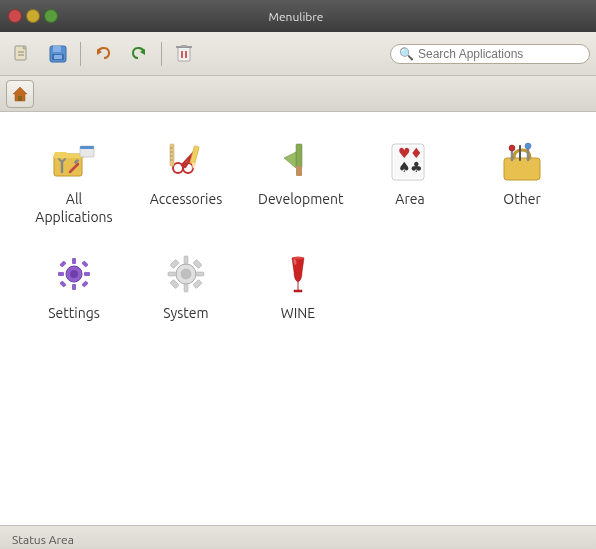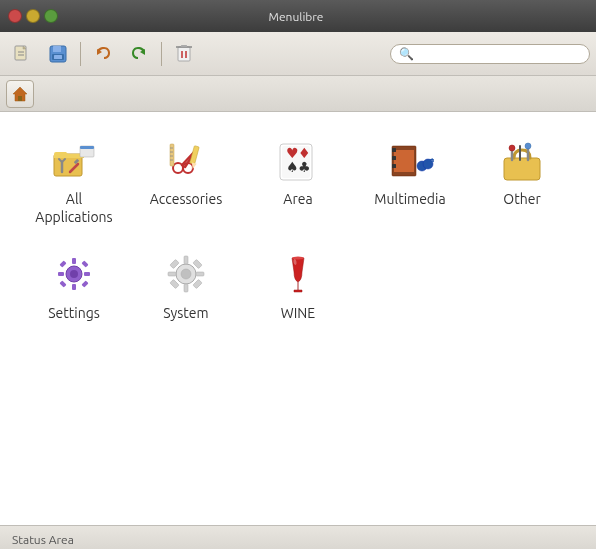--- a/index.html
+++ b/index.html
@@ -218,20 +218,21 @@
       <rect x="4" y="3" width="12" height="14" rx="1" fill="#f0f0f0" stroke="#aaa" stroke-width="1"></rect>
       <line x1="2" y1="3" x2="18" y2="3" stroke="#888" stroke-width="1.5"></line>
       <rect x="7" y="1" width="6" height="2" rx="0.5" fill="#aaa"></rect>
       <line x1="8" y1="7" x2="8" y2="14" stroke="#c03030" stroke-width="1.5"></line>
       <line x1="12" y1="7" x2="12" y2="14" stroke="#c03030" stroke-width="1.5"></line>
     </svg>
   </button>
   <div class="toolbar-spacer"></div>
   <div class="search-box">
     <span class="search-icon-inner">🔍</span>
+    <input class="search-input" type="text" placeholder="Search Applications" style="">
   </div>
 </div>
 
 <div class="navbar">
   <div class="home-btn">
     <svg width="18" height="18" viewBox="0 0 18 18">
       <polygon points="9,2 2,9 4,9 4,16 14,16 14,9 16,9" fill="#c06820" stroke="#a05810" stroke-width="0.5"></polygon>
       <rect x="7" y="11" width="4" height="5" fill="#88641a"></rect>
     </svg>
   </div>
@@ -276,50 +277,41 @@
       <line x1="8" y1="20" x2="11" y2="20" stroke="#888" stroke-width="0.8"></line>
       <line x1="8" y1="24" x2="11" y2="24" stroke="#888" stroke-width="0.8"></line>
     </svg>
         </div>
         <span class="app-label">Accessories</span>
       </div>
       <div class="app-item">
         <div class="app-icon">
           <svg width="48" height="48" viewBox="0 0 48 48">
 
+      <rect x="22" y="8" width="6" height="24" rx="1" fill="#88aa55" stroke="#668833" stroke-width="0.5"></rect>
+      <polygon points="10,22 22,16 22,32" fill="#99bb66" stroke="#668833" stroke-width="0.5"></polygon>
+      <rect x="22" y="30" width="6" height="10" rx="1" fill="#c09060"></rect>
+    </svg>
+        </div>
+        <span class="app-label">Development</span>
+      </div>
+      <div class="app-item">
+        <div class="app-icon">
+          <svg width="48" height="48" viewBox="0 0 48 48">
+
       <rect x="6" y="8" width="32" height="36" rx="3" fill="white" stroke="#ccc" stroke-width="1"></rect>
       <rect x="8" y="10" width="28" height="32" rx="2" fill="#f8f8f8"></rect>
 
       <text x="12" y="22" font-size="14" fill="#c03030">♥</text>
       <text x="24" y="22" font-size="14" fill="#c03030">♦</text>
       <text x="12" y="36" font-size="14" fill="#333">♠</text>
       <text x="24" y="36" font-size="14" fill="#333">♣</text>
     </svg>
         </div>
         <span class="app-label">Area</span>
-      </div>
-      <div class="app-item">
-        <div class="app-icon">
-          <svg width="48" height="48" viewBox="0 0 48 48">
-
-      <rect x="6" y="10" width="24" height="30" rx="1" fill="#884422" stroke="#662200" stroke-width="0.5"></rect>
-      <rect x="8" y="14" width="20" height="22" fill="#cc6633"></rect>
-
-      <rect x="6" y="12" width="4" height="4" rx="0.5" fill="#333"></rect>
-      <rect x="6" y="20" width="4" height="4" rx="0.5" fill="#333"></rect>
-      <rect x="6" y="28" width="4" height="4" rx="0.5" fill="#333"></rect>
-
-      <circle cx="36" cy="30" r="5" fill="#2255aa" stroke="#1133aa" stroke-width="0.5"></circle>
-      <circle cx="42" cy="28" r="5" fill="#2255aa" stroke="#1133aa" stroke-width="0.5"></circle>
-      <line x1="41" y1="25" x2="47" y2="23" stroke="#2255aa" stroke-width="1.5"></line>
-      <line x1="41" y1="25" x2="41" y2="28" stroke="#2255aa" stroke-width="1.5"></line>
-      <line x1="47" y1="23" x2="47" y2="26" stroke="#2255aa" stroke-width="1.5"></line>
-    </svg>
-        </div>
-        <span class="app-label">Multimedia</span>
       </div>
       <div class="app-item">
         <div class="app-icon">
           <svg width="48" height="48" viewBox="0 0 48 48">
 
       <rect x="6" y="22" width="36" height="22" rx="3" fill="#e8c050" stroke="#c09830" stroke-width="1"></rect>
 
       <path d="M16 22 Q16 14 24 14 Q32 14 32 22" fill="none" stroke="#c09830" stroke-width="3" stroke-linecap="round"></path>
 
       <line x1="14" y1="14" x2="14" y2="24" stroke="#888" stroke-width="2.5" stroke-linecap="round"></line>

